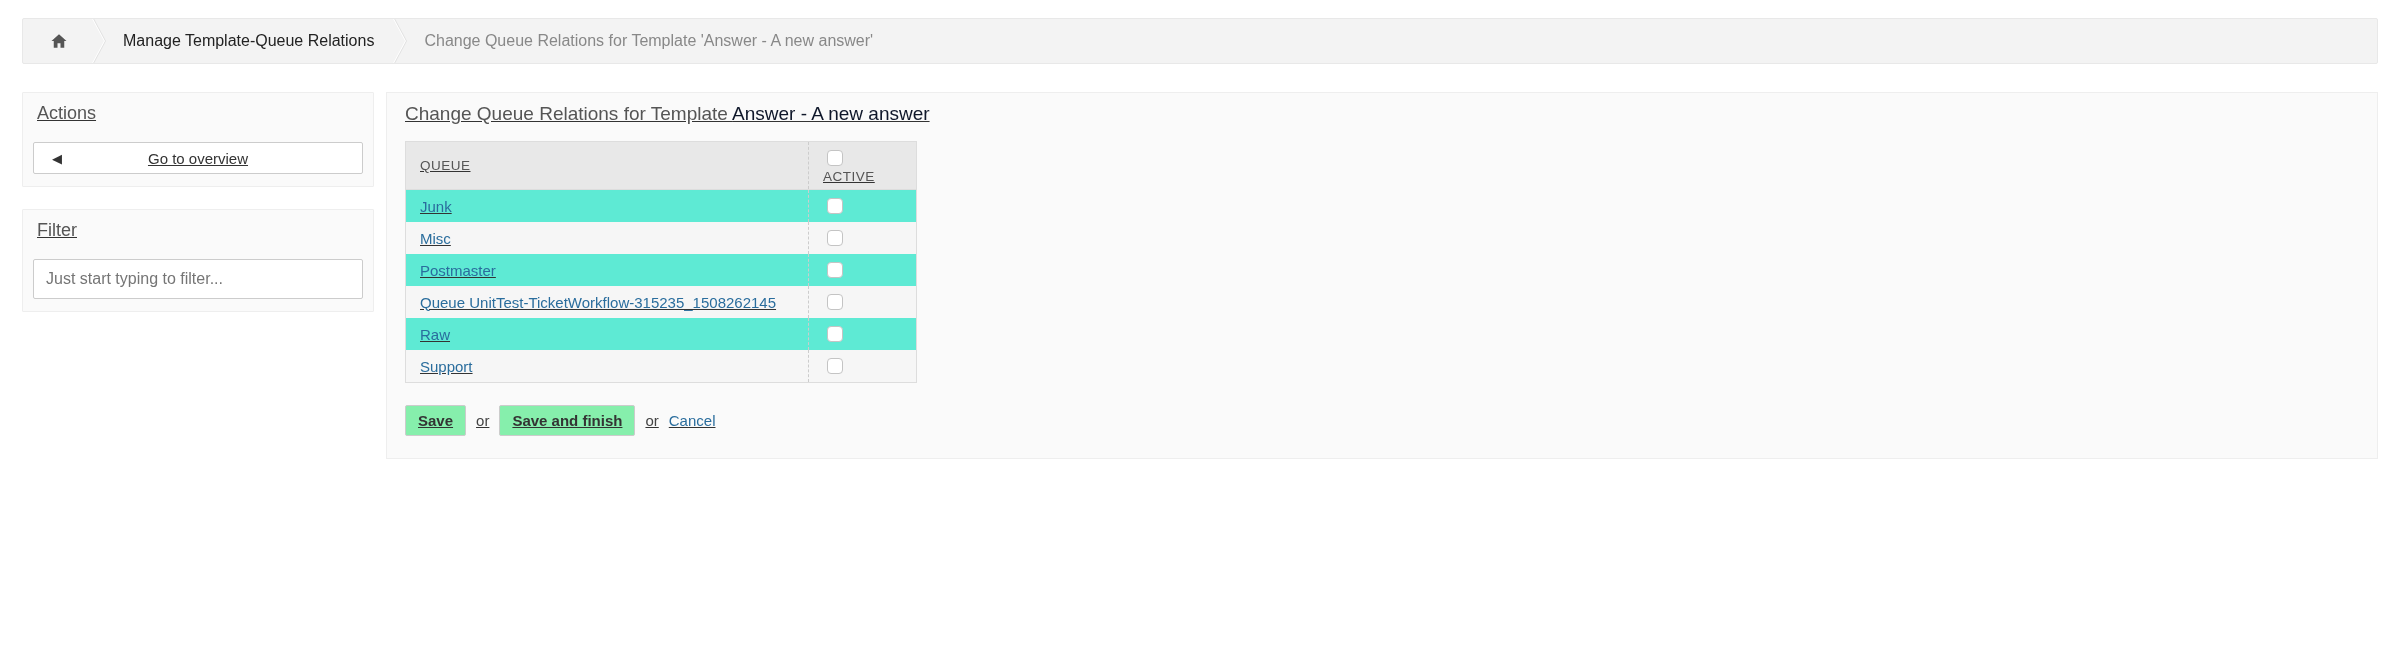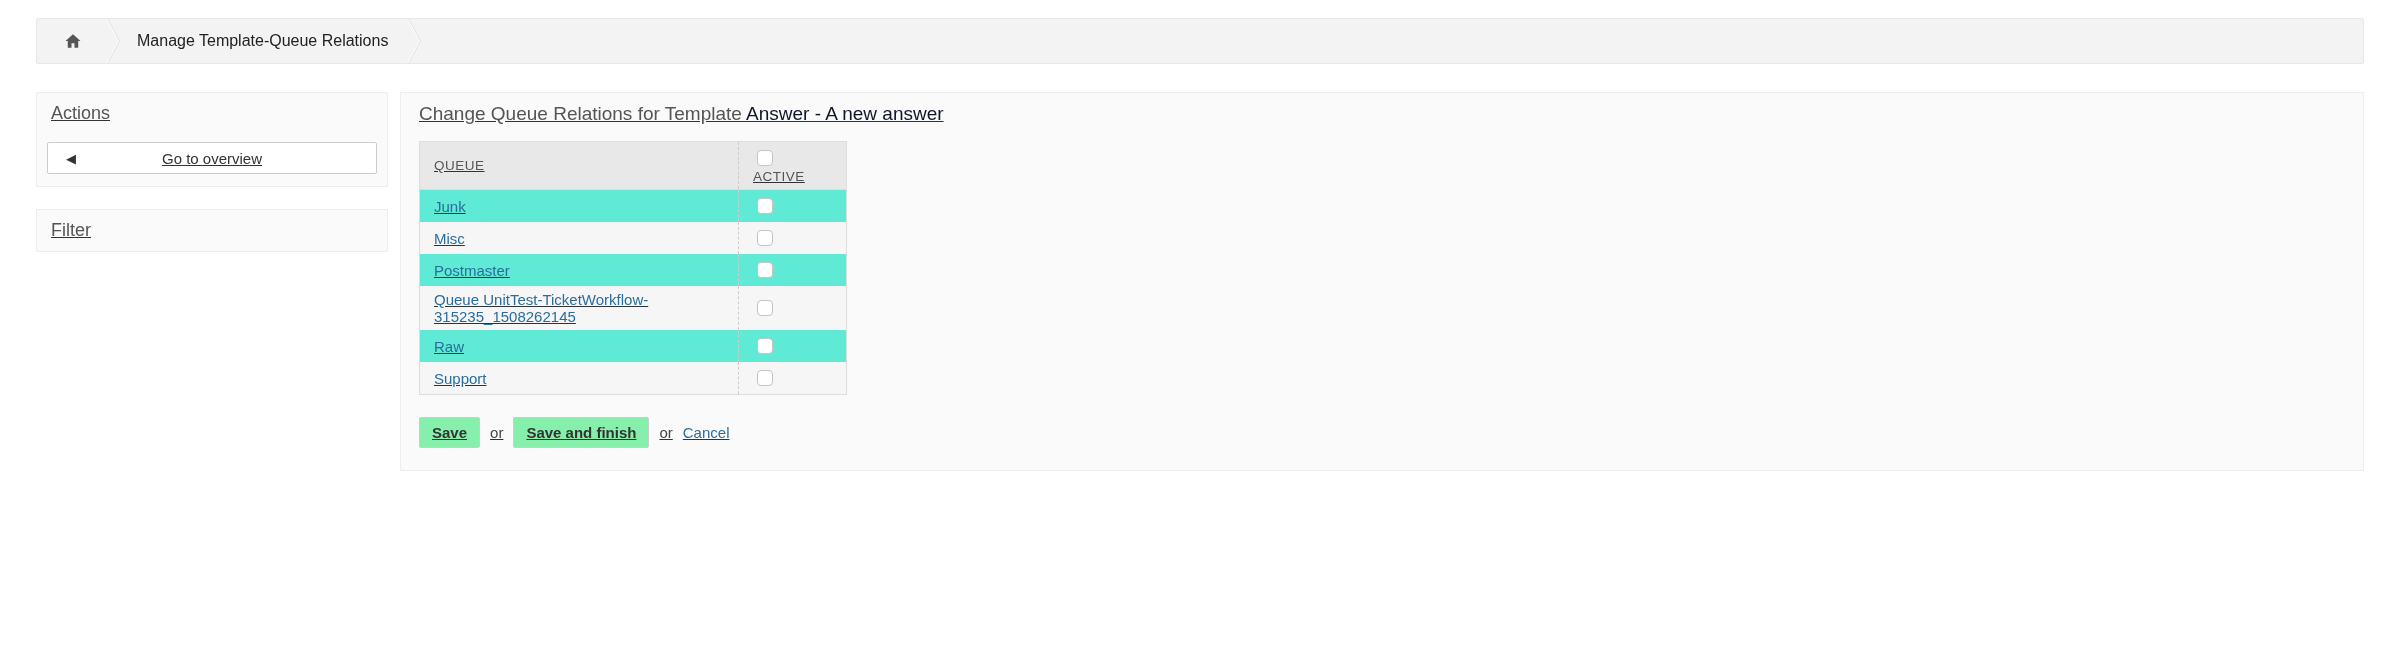--- a/index.html
+++ b/index.html
@@ -3,21 +3,21 @@
 <meta charset="utf-8">
 <style>
   * { box-sizing: border-box; }
   body {
     margin: 0;
     font-family: -apple-system, BlinkMacSystemFont, "Segoe UI", "Helvetica Neue", Arial, sans-serif;
     font-size: 16px;
     background: #fff;
     color: #333;
   }
-  .wrap { padding: 18px 36px; }
+  .wrap { padding: 18px 22px; }
 
   
   .breadcrumb {
     background: #f3f3f3;
     border: 1px solid #e8e8e8;
     border-radius: 2px;
     height: 46px;
     display: flex;
     align-items: center;
     padding: 0 0 0 0;
@@ -112,21 +112,21 @@
   .main-head {
     padding: 10px 18px 16px 18px;
     font-size: 19px;
     color: #555;
   }
   .tpl-link { color: #0f172a; }
 
   .table-wrap { padding: 0 18px; }
   table.qt {
     border-collapse: collapse;
-    width: 428px;
+    width: 512px;
     background: #fff;
     border: 1px solid #ddd;
   }
   table.qt th, table.qt td {
     text-align: left;
     font-size: 15px;
     padding: 5px 14px;
   }
   table.qt thead th {
     background: #e8e8e8;
@@ -191,36 +191,40 @@
     <span class="bc-item bc-home">
       <span class="home-icon">
         <svg width="20" height="18" viewBox="0 0 24 24">
             <path d="M12 3l10 9h-3v9h-5v-6h-4v6H5v-9H2z"></path>
           </svg>
       </span>
     </span>
     <span class="bc-sep"></span>
     <span class="bc-item bc-link bc-strong">Manage Template-Queue Relations</span>
     <span class="bc-sep"></span>
+    <span class="bc-item bc-current">Change Queue Relations for Template 'Answer - A new answer'</span>
   </div>
 
   <div class="cols">
     <div class="sidebar">
       <div class="panel">
         <div class="panel-head">Actions</div>
         <div class="panel-body">
           <button class="overview-btn">
             <span class="arrow">◀</span>
             <span>Go to overview</span>
           </button>
         </div>
       </div>
 
       <div class="panel">
         <div class="panel-head">Filter</div>
+        <div class="panel-body">
+          <input type="text" class="filter-input" placeholder="Just start typing to filter..." style="">
+        </div>
       </div>
     </div>
 
     <div class="main">
       <div class="main-panel">
         <div class="main-head">
           <span>Change Queue Relations for Template </span><span class="tpl-link">Answer - A new answer</span>
         </div>
 
         <div class="table-wrap">

